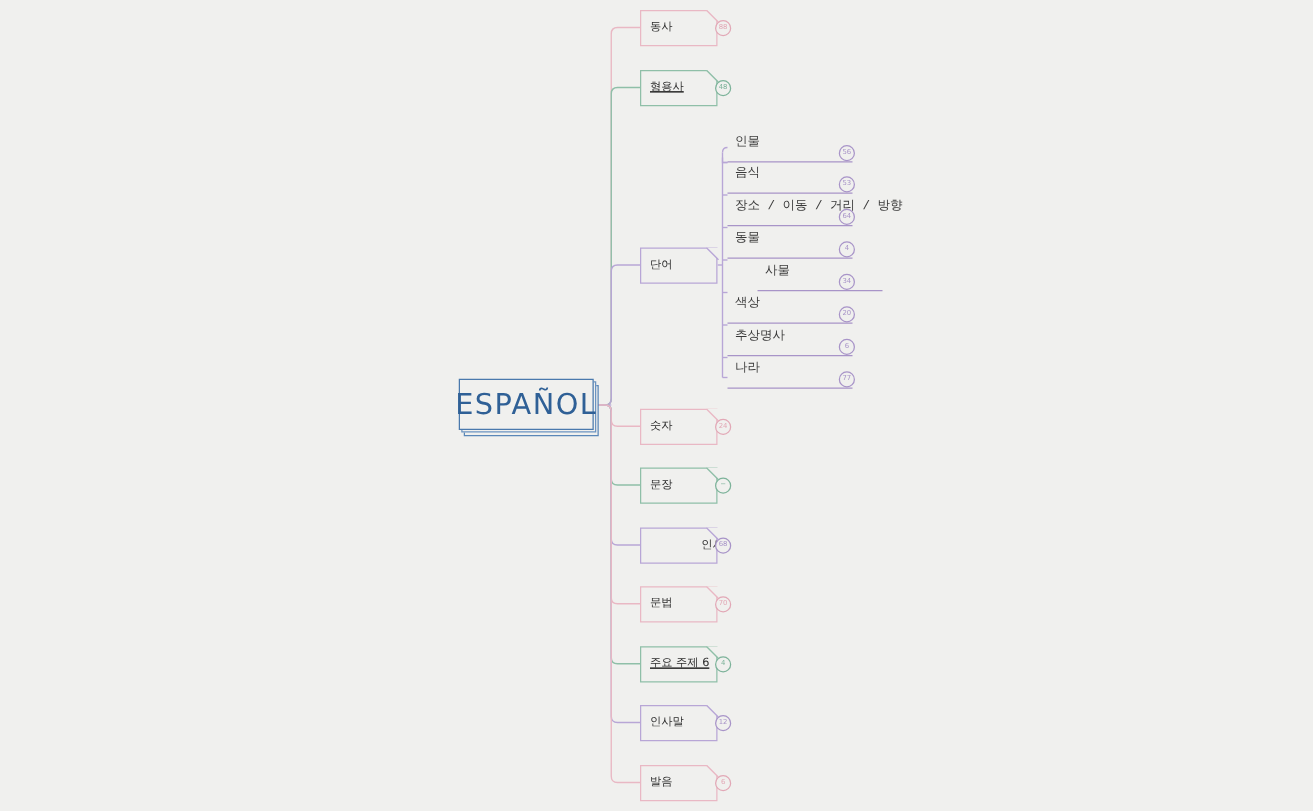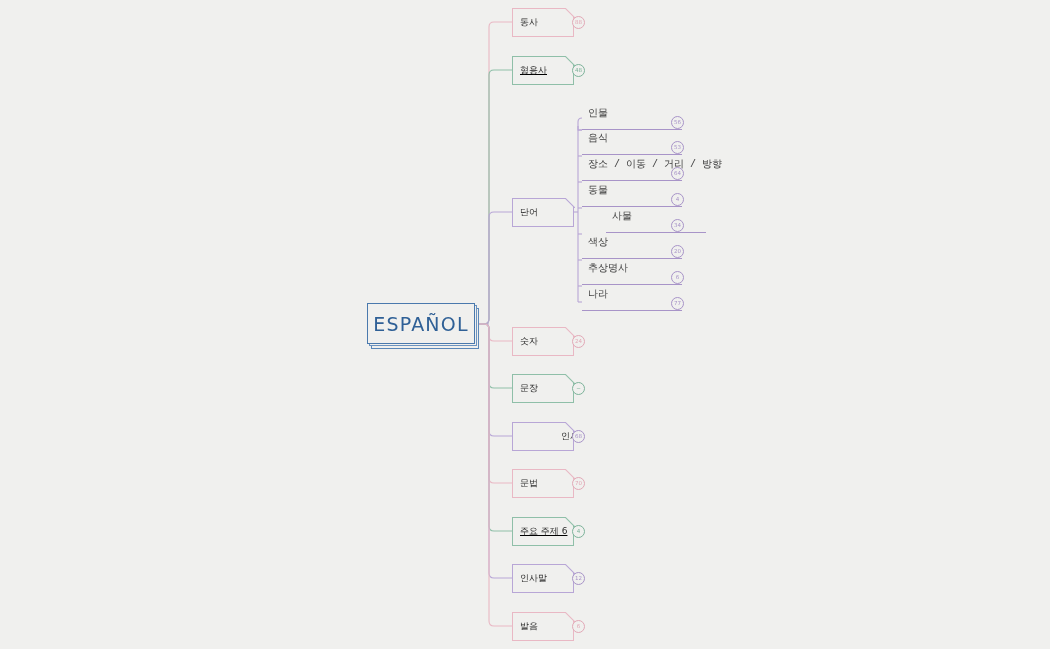--- a/index.html
+++ b/index.html
@@ -22,21 +22,21 @@
   .central-shadow2{
     position:absolute;left:2px;top:2px;width:108px;height:41px;
     border:1.6px solid #6b93c0;background:#f0f0ee;box-sizing:border-box;
   }
   .central-box{
     position:absolute;left:0;top:0;width:108px;height:41px;
     border:1.8px solid #4a79ad;background:#f0f0ee;box-sizing:border-box;
     display:flex;align-items:center;justify-content:center;
   }
   .central-box span{
-    font-size:19px;letter-spacing:1.2px;color:#2f6096;
+    font-size:23px;letter-spacing:1.2px;color:#2f6096;
     font-family:"DejaVu Sans","Liberation Sans",sans-serif;
   }
 
   
   .node{
     position:absolute;box-sizing:border-box;
     width:62px;height:29px;
     background:#f0f0ee;
     display:flex;align-items:center;
     padding-left:7px;

